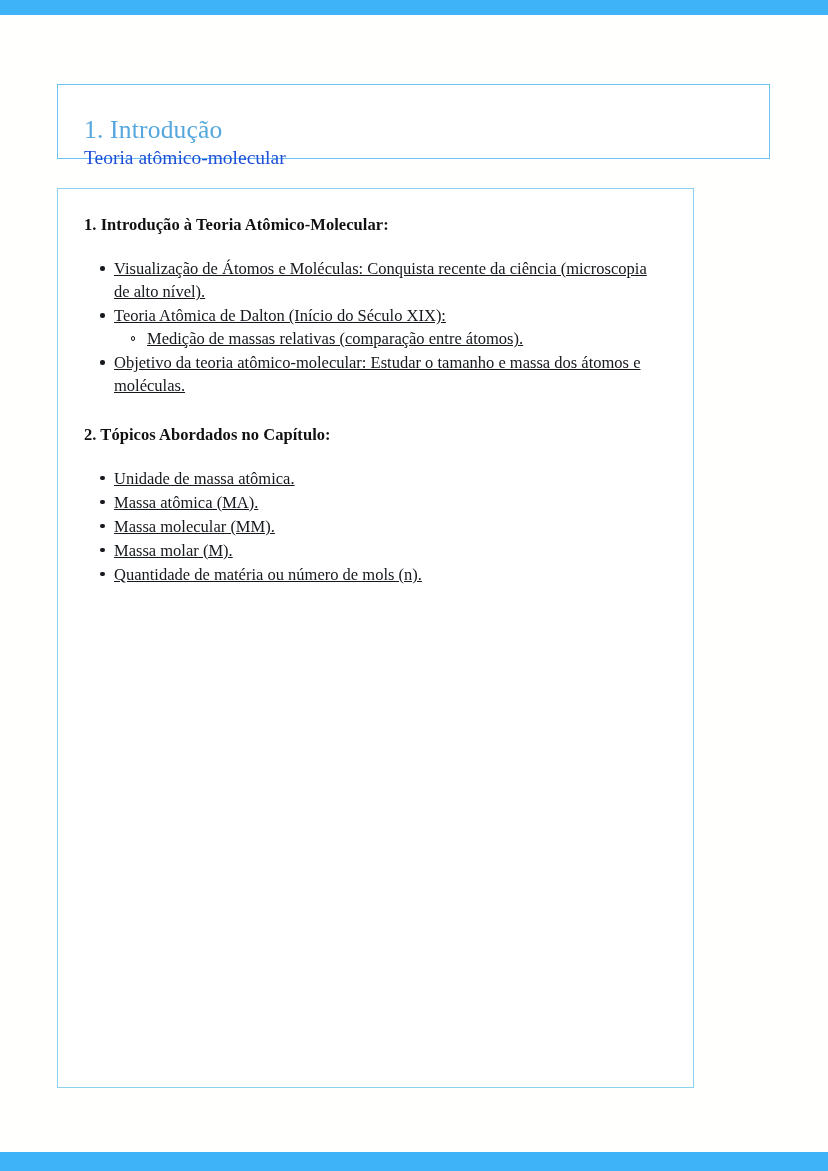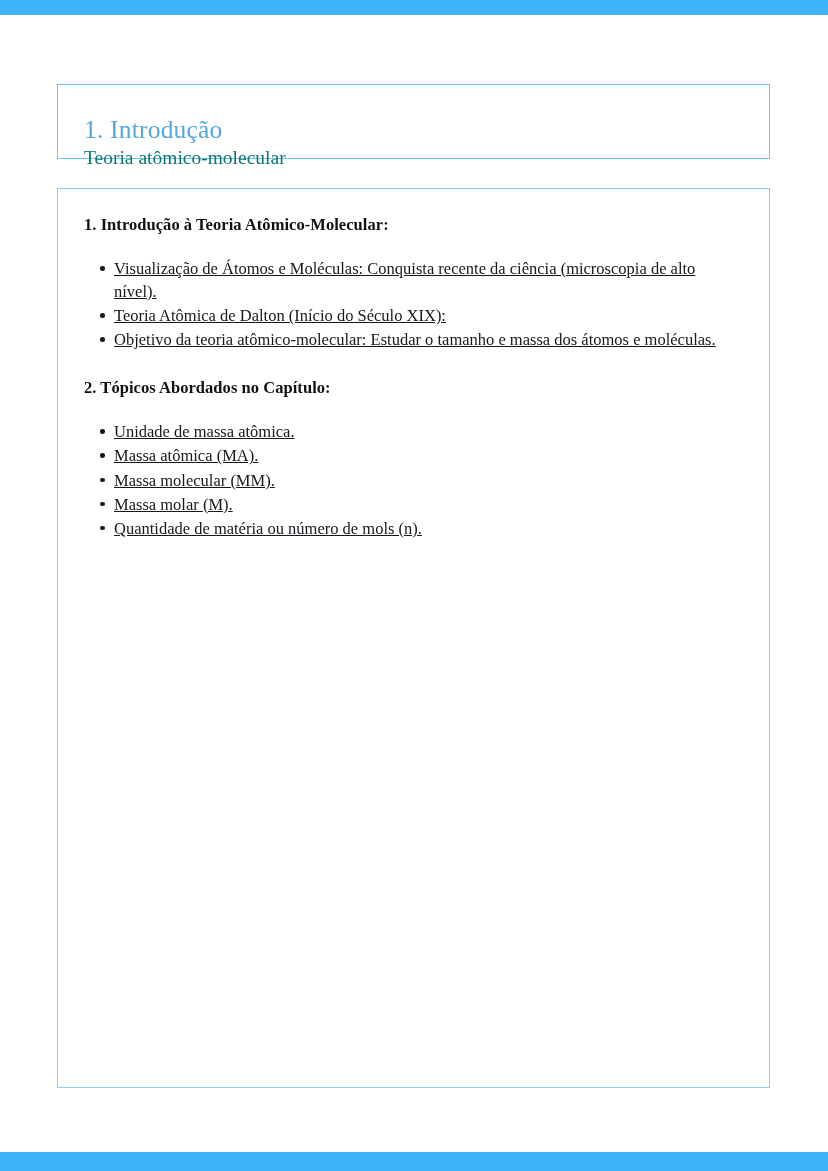--- a/index.html
+++ b/index.html
@@ -55,33 +55,33 @@
   }
   .doc-title {
     color: #55a7dd;
     font-size: 25.5px;
     line-height: 1.08;
     font-weight: 400;
     letter-spacing: .2px;
     margin: 0;
   }
   .doc-subtitle {
-    color: #0f766e;
+    color: #1d4ed8;
     font-size: 19.5px;
     line-height: 1.25;
     font-weight: 400;
     margin: 2px 0 0 0;
   }
 
   
   .body-card {
     position: absolute;
     left: 57px;
     top: 173px;
-    width: 713px;
+    width: 637px;
     height: 900px;
     box-sizing: border-box;
     border: 1.6px solid #8bd0ee;
     background: #ffffff;
     padding: 26px 34px 0 26px;
   }
 
   .section + .section {
     margin-top: 27px;
   }
@@ -159,20 +159,23 @@
 
     <div class="section">
       <h2 class="section-heading">1. Introdução à Teoria Atômico-Molecular:</h2>
       <ul class="bullets">
         <li>
           <span>Visualização de Átomos e Moléculas: Conquista recente da ciência (microscopia de alto nível).</span>
         </li>
         <li>
           <span>Teoria Atômica de Dalton (Início do Século XIX):</span>
           <ul class="subbullets">
+            <li>
+              <span>Medição de massas relativas (comparação entre átomos).</span>
+            </li>
           </ul>
         </li>
         <li>
           <span>Objetivo da teoria atômico-molecular: Estudar o tamanho e massa dos átomos e moléculas.</span>
         </li>
       </ul>
     </div>
 
     <div class="section">
       <h2 class="section-heading">2. Tópicos Abordados no Capítulo:</h2>

